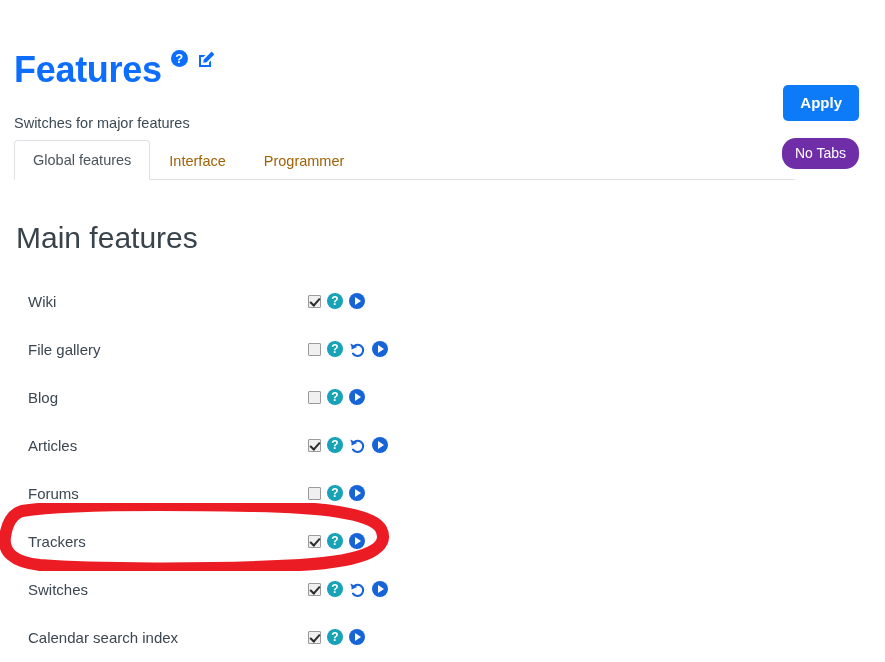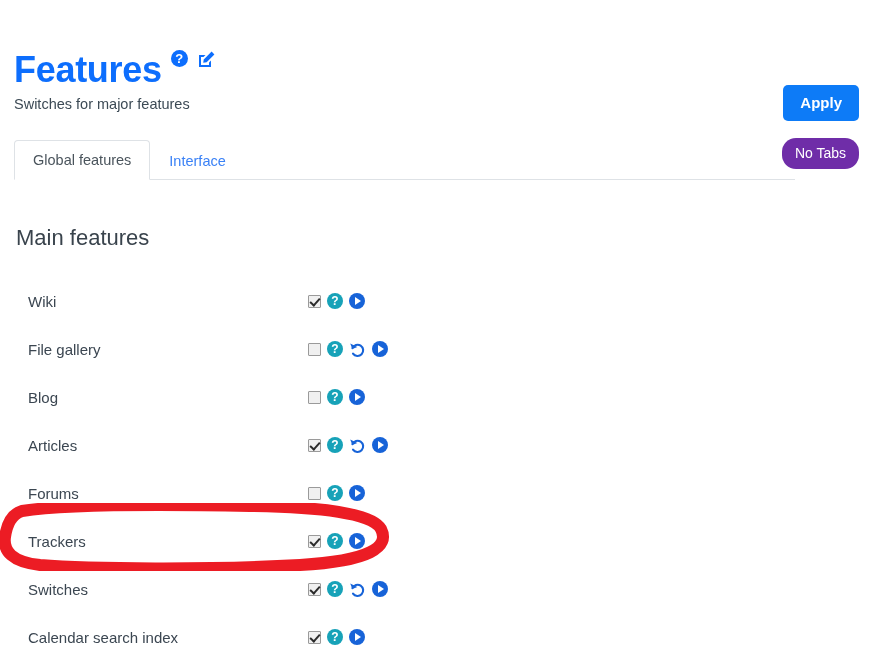--- a/index.html
+++ b/index.html
@@ -53,21 +53,21 @@
     line-height: 17px;
     text-align: center;
     font-family: "Liberation Sans", sans-serif;
     display: inline-block;
   }
   .edit-icon svg { display: block; }
 
   .page-subtitle {
     font-size: 14.5px;
     color: #3c4a55;
-    margin: 3px 0 0 0;
+    margin: 22px 0 0 0;
     line-height: 18px;
   }
 
   
   .btn-apply {
     position: absolute;
     right: 26px;
     top: 85px;
     background: #0d7bf7;
     color: #ffffff;
@@ -110,39 +110,39 @@
     box-sizing: border-box;
   }
   .tab {
     font-size: 14.5px;
     line-height: 18px;
     padding: 10px 18px 10px 18px;
     cursor: pointer;
     box-sizing: border-box;
     border: 1px solid transparent;
     border-bottom: none;
-    color: #3b82f6;
+    color: #a16207;
     background: transparent;
     position: relative;
     top: 1px;
   }
   .tab.active {
     color: #4a545c;
     background: #ffffff;
     border: 1px solid #dee2e6;
     border-bottom: 1px solid #ffffff;
     border-radius: 4px 4px 0 0;
   }
 
   
   .section-title {
     position: absolute;
     left: 16px;
     top: 224px;
-    font-size: 22px;
+    font-size: 30px;
     font-weight: normal;
     color: #39434c;
     margin: 0;
     line-height: 28px;
   }
 
   
   .feature-list {
     position: absolute;
     left: 0;
@@ -263,20 +263,21 @@
   <p class="page-subtitle">Switches for major features</p>
 </div>
 
 <button class="btn-apply">Apply</button>
 <button class="btn-notabs">No Tabs</button>
 
 <div class="tab-wrap">
   <div class="tab-strip">
     <div class="tab active">Global features</div>
     <div class="tab">Interface</div>
+    <div class="tab">Programmer</div>
   </div>
 </div>
 
 <h2 class="section-title">Main features</h2>
 
 <div class="feature-list">
 
   <div class="feature-row">
     <span class="feature-label">Wiki</span>
     <span class="feature-controls">

